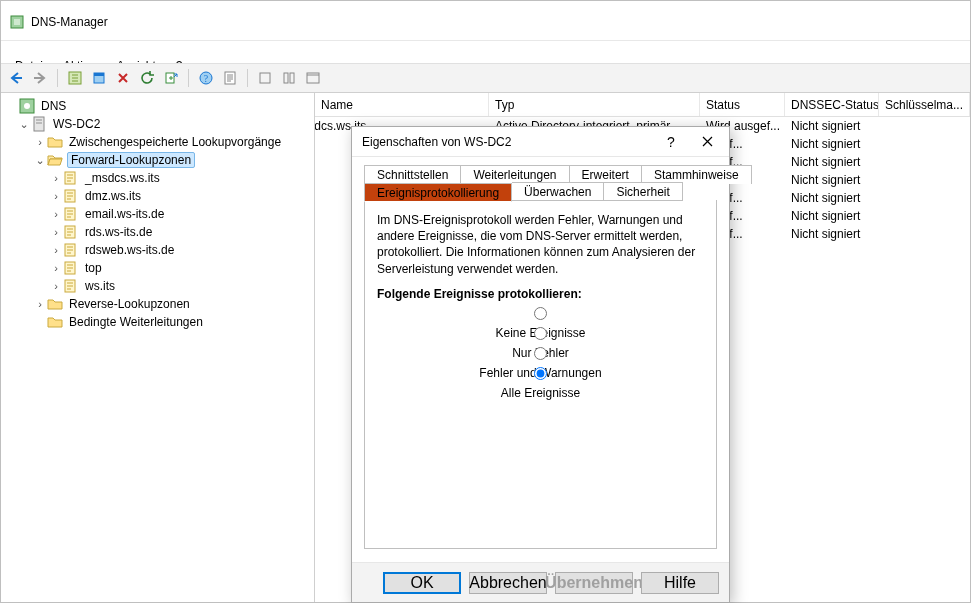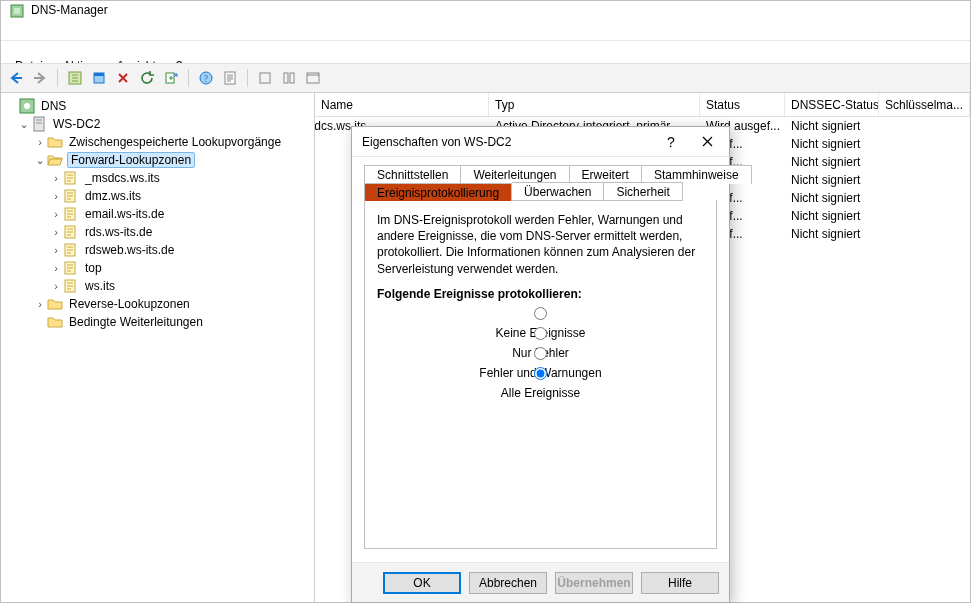--- a/index.html
+++ b/index.html
@@ -1,18 +1,18 @@
 <!DOCTYPE html>
 <html><head>
 <meta charset="utf-8">
 <style>
   html,body{margin:0;padding:0;font-family:"Segoe UI",Tahoma,sans-serif;font-size:12px;color:#000;background:#fff;}
   *{box-sizing:border-box;}
   .window{width:971px;height:603px;border:1px solid #bfbfbf;display:flex;flex-direction:column;background:#fff;position:relative;}
-  .titlebar{height:40px;background:#fff;display:flex;align-items:flex-start;padding:2px 8px 0 8px;border-bottom:1px solid #e8e8e8;font-size:12px;}
+  .titlebar{height:40px;background:#fff;display:flex;align-items:center;padding:2px 8px 0 8px;border-bottom:1px solid #e8e8e8;font-size:12px;}
   .titlebar .icon{width:16px;height:16px;margin-right:6px;display:flex;align-items:center;justify-content:center;}
   .menubar{height:22px;display:flex;align-items:center;padding-left:6px;gap:4px;}
   .menubar span{padding:2px 8px;cursor:default;margin-top:28px;}
   .toolbar{height:30px;background:#f3f3f3;display:flex;align-items:center;padding:0 4px;gap:2px;border-top:1px solid #e0e0e0;border-bottom:1px solid #cfcfcf;}
   .tbtn{width:22px;height:22px;display:inline-flex;align-items:center;justify-content:center;border:1px solid transparent;border-radius:2px;}
   .toolbar .sep{width:1px;height:18px;background:#cfcfcf;margin:0 4px;}
   .body{flex:1;display:flex;min-height:0;}
   .tree{width:322px;border-right:1px solid #cfcfcf;background:#fff;padding:4px 0 0 4px;overflow:auto;}
   .node{display:flex;align-items:center;height:18px;white-space:nowrap;}
   .tw{width:14px;text-align:center;font-size:11px;color:#555;}
@@ -35,21 +35,21 @@
   .dlg-body{padding:8px 12px 8px 12px;background:#fff;height:calc(100% - 30px - 40px);}
   .tab{padding:2px 12px;border:1px solid #bfbfbf;background:#fff;font-size:12px;height:19px;display:flex;align-items:center;margin-bottom:-1px;white-space:nowrap;}
   .tab.row1{border-bottom:none;}
   .tab.active{background:#c2410c;border-bottom:1px solid #fff;position:relative;top:1px;}
   .tabcontent{border:1px solid #bfbfbf;border-top:none;height:calc(100% - 40px);padding:12px;background:#fff;}
   .desc{font-size:12px;line-height:1.35;margin-bottom:10px;}
   .opt-label{font-size:12px;margin:6px 0;font-weight:bold;}
   .radio{display:flex;align-items:center;gap:6px;height:18px;font-size:12px;margin:2px 0;flex-direction:column;}
   .radio input{margin:0;transform:scale(1);}
   .dlg-buttons{height:40px;border-top:1px solid #e7e7e7;background:#f3f3f3;display:flex;align-items:center;justify-content:flex-end;padding:0 10px;gap:8px;}
-  .btn{width:78px;height:22px;border:1px solid #adadad;background:#e1e1e1;font-size:12px;display:flex;align-items:center;justify-content:center;}
+  .btn{width:78px;height:22px;border:1px solid #adadad;background:#e1e1e1;font-size:16px;display:flex;align-items:center;justify-content:center;}
   .btn.default{border:2px solid #0078d7;background:#e1e1e1;}
   .btn.disabled{color:#a0a0a0;font-weight:bold;}
   .tabsrow{display:flex;width:100%;}
   .tabsrow .tab{border-left:none;}
   .tabsrow .tab:first-child{border-left:1px solid #bfbfbf;}
 
   
   .c-name{width:174px;}
   .c-typ{width:211px;}
   .c-status{width:85px;}

